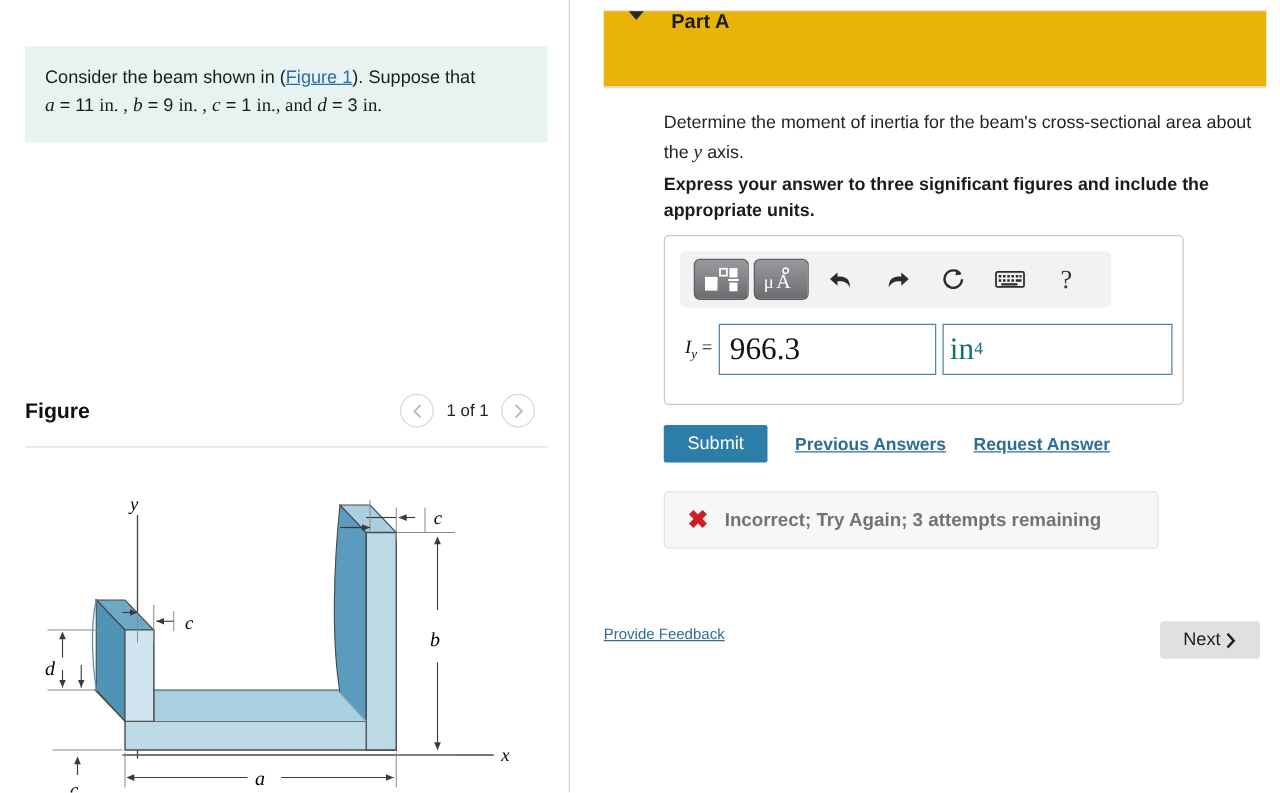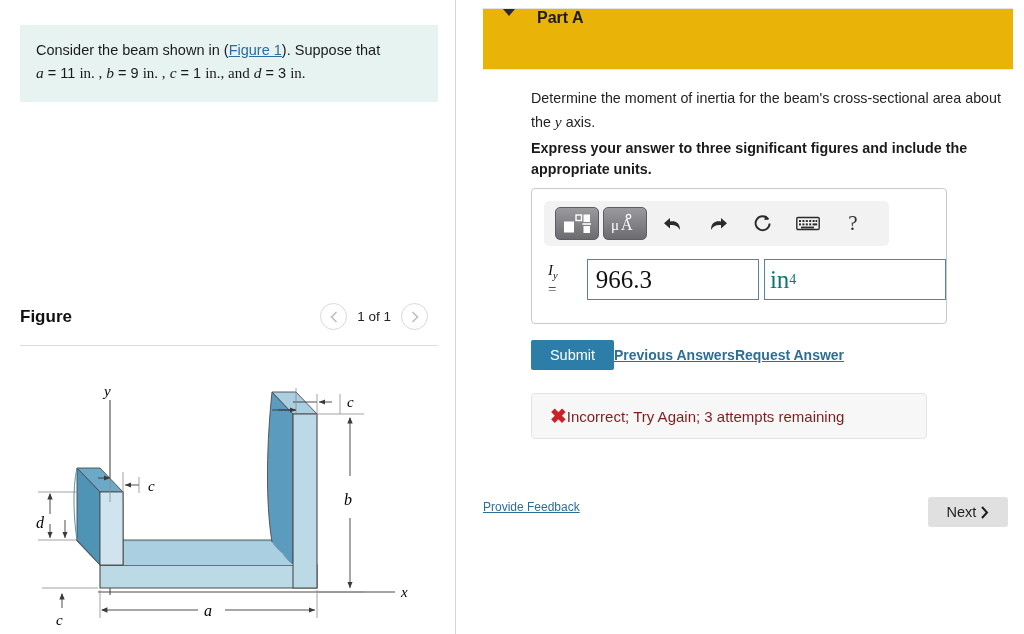--- a/index.html
+++ b/index.html
@@ -12,21 +12,21 @@
   }
   #root { position: relative; width: 1024px; height: 634px; background: #fff; }
 
   
   .pane-divider {
     position: absolute; left: 455px; top: 0; width: 1px; height: 634px;
     background: #d6d6d6;
   }
 
   
-  #left-pane { position: absolute; left: 0; top: 0; width: 455px; height: 453px; }
+  #left-pane { position: absolute; left: 0; top: 12px; width: 455px; height: 453px; }
 
   .problem-box {
     position: absolute; left: 20px; top: 25px; width: 418px;
     background: #e7f3f1;
     padding: 14px 16px 16px 16px;
   }
   .problem-line { color: #1b1b1b; font-size: 14.5px; line-height: 1.55; }
   .fig-link { color: #2b6ca3; text-decoration: underline; cursor: pointer; }
   .mi { font-family: "Liberation Serif", serif; font-style: italic; font-size: 15.5px; }
   .mroman { font-family: "Liberation Serif", serif; font-size: 15px; }
@@ -94,21 +94,21 @@
   }
   .tb-icon { width: 30px; height: 22px; display: block; }
   .tb-plain {
     width: 38px; height: 30px; display: flex; align-items: center; justify-content: center;
     cursor: pointer; color: #2b2b2b; margin-left: 3px;
   }
   .tb-plain svg { display: block; }
   .qmark { font-size: 21px; font-family: "Liberation Serif", serif; color: #333; }
 
   .ans-row { position: absolute; left: 16px; top: 70px; display: flex; align-items: center; }
-  .ans-label { font-family: "Liberation Serif", serif; font-size: 15px; color: #111; margin-right: 17px; }
+  .ans-label { font-family: "Liberation Serif", serif; font-size: 15px; color: #111; margin-right: 5px; }
   .ans-label sub { font-size: 10.5px; font-style: italic; }
   .ans-field {
     width: 174px; height: 41px; border: 1px solid #5682a3; background: #fff;
     display: flex; align-items: center; padding-left: 8px;
     font-family: "Liberation Serif", serif; font-size: 25px; color: #111;
     cursor: text;
   }
   .unit-field {
     width: 184px; height: 41px; border: 1px solid #5682a3; background: #fff;
     margin-left: 5px; display: flex; align-items: center; padding-left: 5px;
@@ -118,31 +118,31 @@
   .unit-field sup { font-size: 14px; vertical-align: super; }
 
   .submit-row { position: absolute; left: 75px; top: 340px; display: flex; align-items: center; }
   .submit-btn {
     width: 83px; height: 30px; background: #2c7ea8; color: #fff;
     border: none; border-radius: 2px; font-size: 14.5px;
     font-family: "Liberation Sans", sans-serif;
     display: flex; align-items: center; justify-content: center; cursor: pointer;
   }
   .link-btn {
-    color: #2d6e96; font-size: 14px; font-weight: bold;
+    margin-left: 22px; color: #2d6e96; font-size: 14px; font-weight: bold;
     text-decoration: underline; cursor: pointer;
   }
 
   .feedback-box {
     position: absolute; left: 75px; top: 393px; width: 396px; height: 46px;
     background: #f7f7f7; border: 1px solid #e3e3e3; border-radius: 4px;
     display: flex; align-items: center;
   }
   .x-mark { margin-left: 18px; color: #cc2027; font-size: 20px; font-weight: bold; line-height: 1; }
-  .fb-text { font-size: 15px; font-weight: normal; color: #7f1d1d; }
+  .fb-text { margin-left: 13px; font-size: 15px; font-weight: bold; color: #737373; }
 
   .provide-feedback {
     position: absolute; left: 27px; top: 500px;
     color: #2d6e96; font-size: 12px; text-decoration: underline; cursor: pointer;
   }
   .next-btn {
     position: absolute; left: 472px; top: 497px; width: 80px; height: 30px;
     background: #e0e0e0; border: none; border-radius: 3px;
     display: flex; align-items: center; justify-content: center; gap: 4px;
     font-size: 14.5px; color: #1e1e1e; cursor: pointer;

